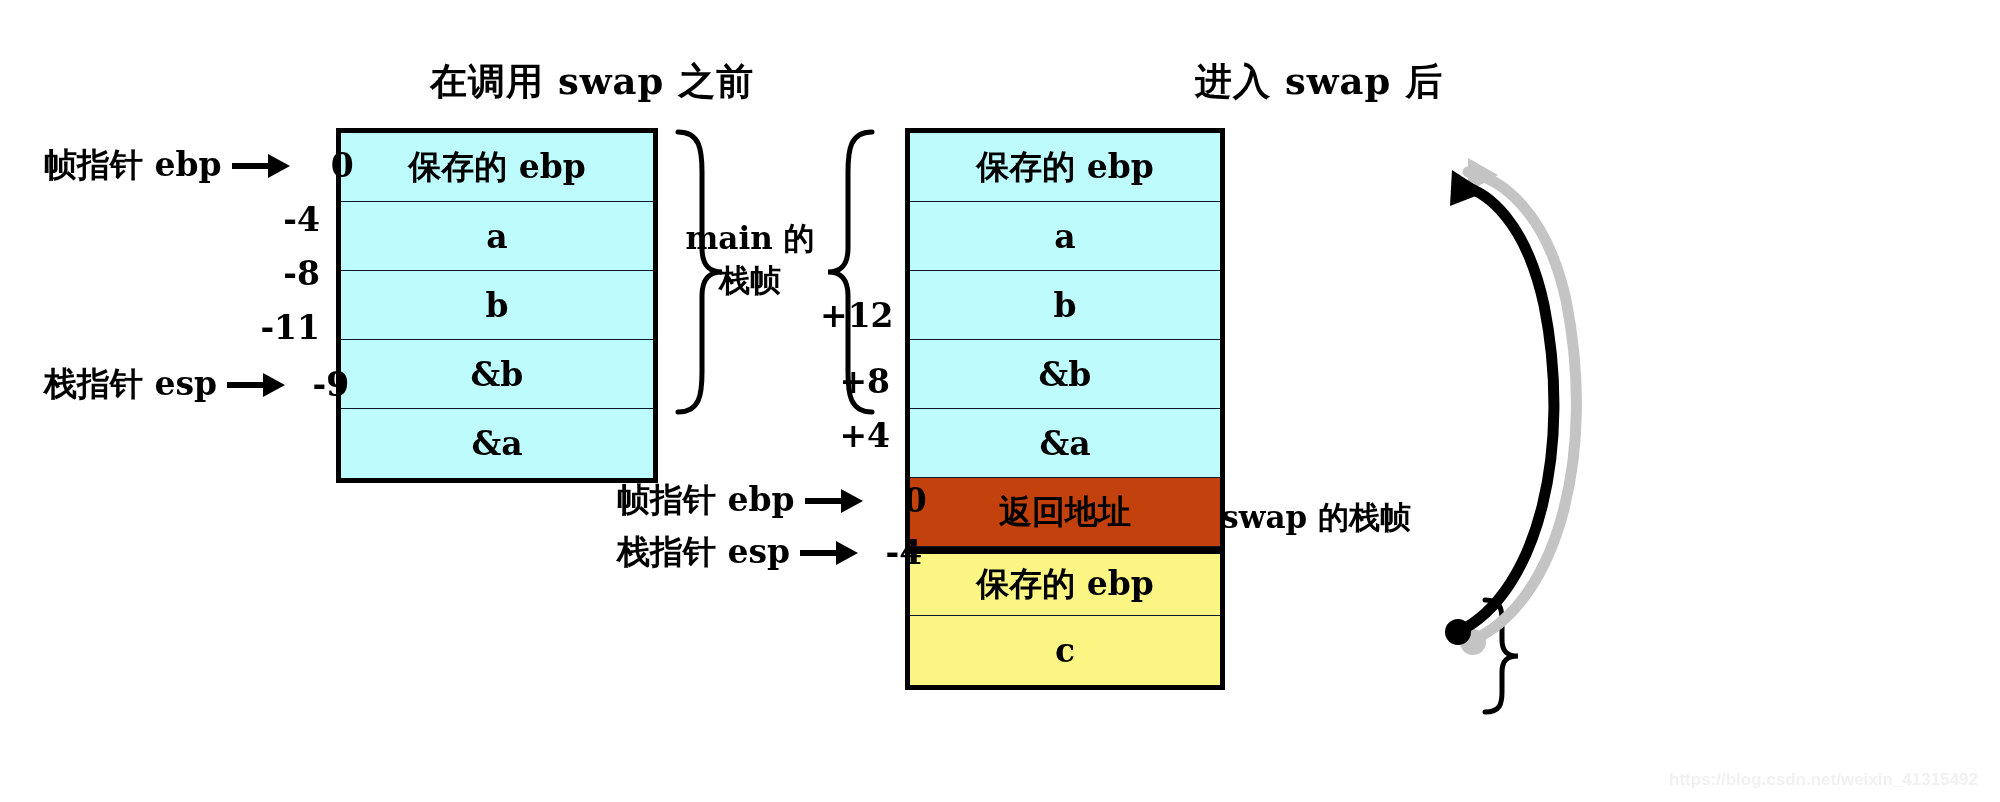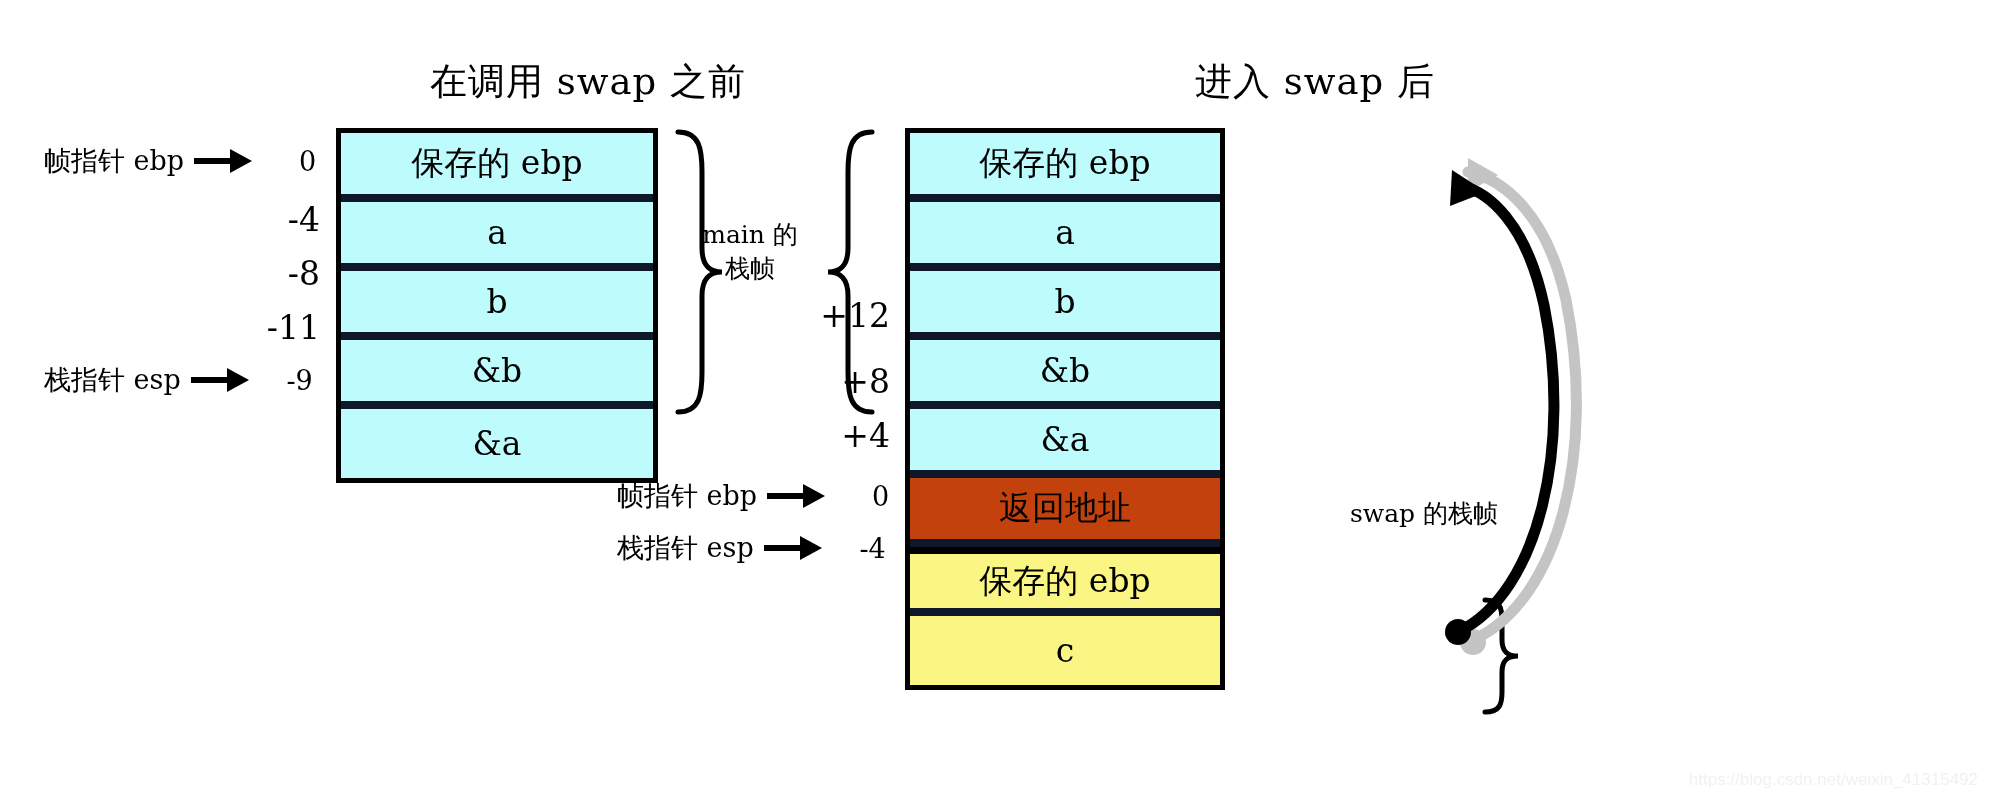--- a/index.html
+++ b/index.html
@@ -6,21 +6,21 @@
     margin: 0; padding: 0;
     background: #ffffff;
   }
   body {
     width: 2000px; height: 802px;
     position: relative;
     overflow: hidden;
     font-family: "DejaVu Serif", "Liberation Serif", serif;
     color: #000;
   }
-  .stage { position: absolute; inset: 0; }
+  .stage { position: absolute; inset: 0; font-weight: bold; }
 
   
   .title {
     position: absolute;
     font-size: 37px;
     letter-spacing: 1px;
     white-space: nowrap;
     color: #000;
   }
   #title-left  { left: 430px; top: 57px; }
@@ -28,21 +28,21 @@
 
   
   .stack {
     position: absolute;
     box-sizing: border-box;
     border: 5px solid #000;
     background: #ffffff;
   }
   .stack .row {
     box-sizing: border-box;
-    border-bottom: 8px solid #0f172a;
+    border-bottom: 1px solid #0f172a;
     display: flex;
     align-items: center;
     justify-content: center;
     font-size: 33px;
     white-space: nowrap;
   }
   .stack .row:last-child { border-bottom: none; }
   .c-blue   { background: #bdfbfc; }
   .c-green  { background: #c2410c; }
   .c-yellow { background: #fbf683; }
@@ -63,21 +63,21 @@
   #stack-right .row { height: 69px; }
   #shadow-right { left: 921px; top: 146px; width: 320px; height: 447px; }
   .thick-top { border-top: 7px solid #000 !important; }
 
   
   .ptr {
     position: absolute;
     display: flex;
     align-items: center;
     white-space: nowrap;
-    font-size: 27px;
+    font-size: 33px;
   }
   .ptr .txt { margin-right: 10px; }
   .ptr .arrow {
     display: inline-block;
     width: 58px; height: 33px;
     position: relative;
     margin-right: 8px;
   }
   .ptr .arrow::before {
     content: "";
@@ -122,27 +122,27 @@
   #off-l-12 { left: 250px; top: 308px; }
 
   
   #off-r-12 { left: 820px; top: 296px; }
   #off-r-8  { left: 820px; top: 362px; }
   #off-r-4  { left: 820px; top: 416px; }
 
   
   .brace-label {
     position: absolute;
-    font-size: 25px;
+    font-size: 31px;
     text-align: center;
     line-height: 1.35;
     white-space: nowrap;
   }
   #label-main-frame { left: 660px; top: 218px; width: 180px; }
-  #label-swap-frame { left: 1309px; top: 497px; width: 230px; text-align: center; }
+  #label-swap-frame { left: 1181px; top: 497px; width: 230px; text-align: right; }
 
   
   #curve-layer {
     position: absolute; left: 0; top: 0;
     width: 2000px; height: 802px;
     pointer-events: none;
   }
 
   
   #watermark {

